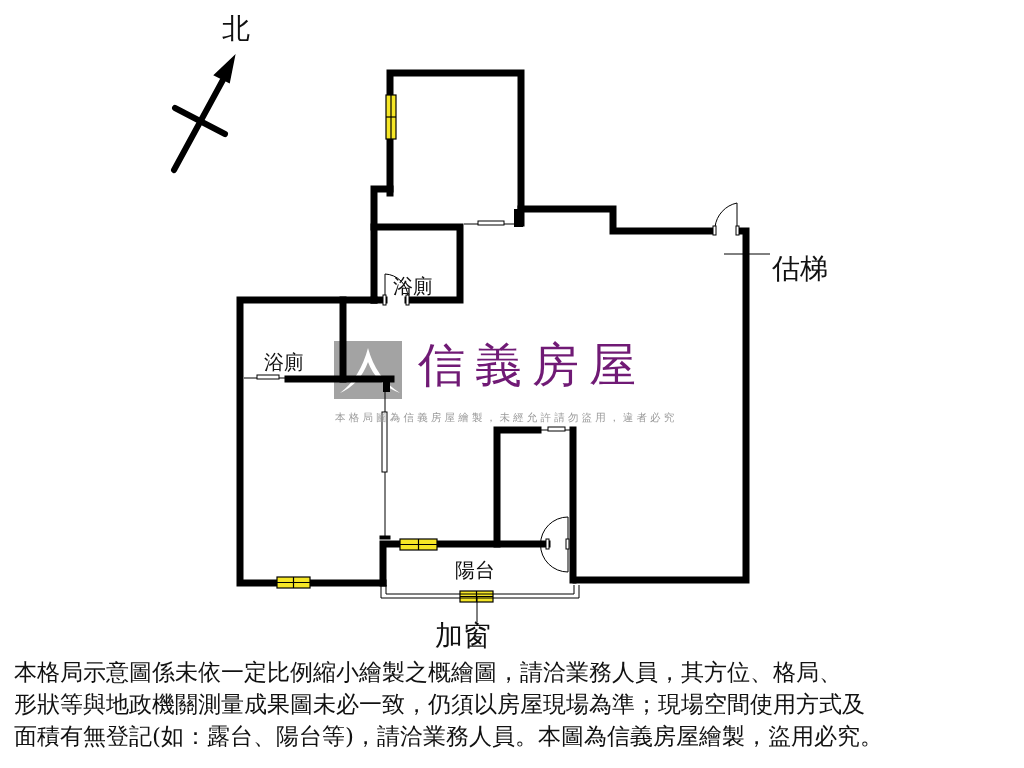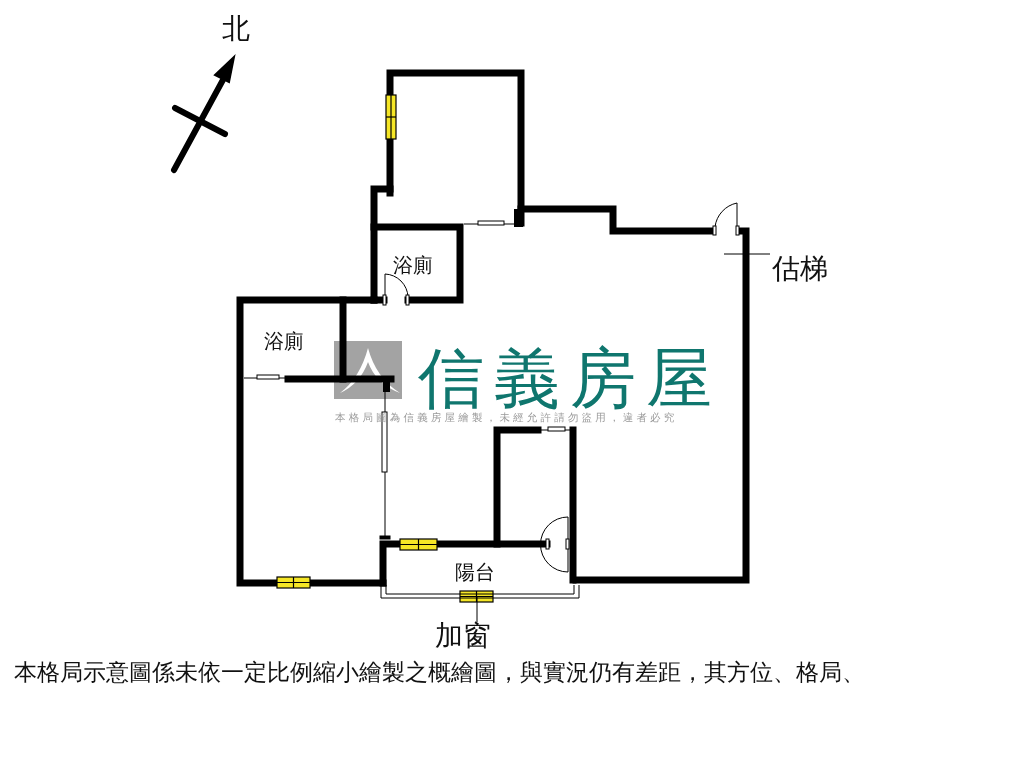--- a/index.html
+++ b/index.html
@@ -1,21 +1,21 @@
 <!DOCTYPE html>
 <html><head>
   <meta charset="utf-8">
   <style>
     html, body { margin: 0; padding: 0; background: #ffffff; }
     body { width: 1024px; height: 768px; position: relative; overflow: hidden; font-family: "DejaVu Serif", "Liberation Serif", serif; }
     #plan { position: absolute; left: 0; top: 0; width: 1024px; height: 768px; }
     .label { position: absolute; color: #111; font-family: "DejaVu Serif", "Liberation Serif", serif; white-space: nowrap; }
-    .room-label { font-size: 20px; }
+    .room-label { font-size: 20px; margin-top: 21px; }
     .big-label { font-size: 28px; }
-    .wm-title { position: absolute; left: 418px; top: 334px; font-family: Liberation Sans, sans-serif; font-size: 66px; color: #0f766e; letter-spacing: 10px; white-space: nowrap; }
+    .wm-title { position: absolute; left: 418px; top: 334px; font-family: Liberation Sans, sans-serif; font-size: 47px; color: #701a75; letter-spacing: 10px; white-space: nowrap; }
     .wm-sub { position: absolute; left: 335px; top: 411px; font-family: Liberation Mono, monospace; font-size: 10.5px; color: #9a9a9a; letter-spacing: 3.2px; white-space: nowrap; }
     .disclaimer { position: absolute; left: 14px; top: 656px; width: 1000px; font-family: "DejaVu Serif", "Liberation Serif", serif; font-size: 23px; line-height: 32px; color: #111; }
     .disclaimer div { white-space: nowrap; }
   </style>
 </head>
 <body>
 
 <svg id="plan" viewBox="0 0 1024 768" xmlns="http://www.w3.org/2000/svg">
 
   <g>
@@ -115,22 +115,24 @@
   <g stroke="#000" stroke-width="6" stroke-linecap="round">
     <line x1="174" y1="170" x2="224" y2="78"></line>
     <line x1="175" y1="108" x2="225" y2="134"></line>
     <polygon points="234,57 215,75 229,82" fill="#000" stroke="#000" stroke-width="2"></polygon>
   </g>
 </svg>
 
 <div class="label big-label" style="left:222px; top:10px;">北</div>
 <div class="label room-label" style="left:393px; top:252px;">浴廁</div>
 <div class="label room-label" style="left:264px; top:328px;">浴廁</div>
-<div class="label room-label" style="left:455px; top:559px;">陽台</div>
+<div class="label room-label" style="left:455px; top:536px;">陽台</div>
 <div class="label big-label" style="left:772px; top:250px;">估梯</div>
 <div class="label big-label" style="left:435px; top:617px;">加窗</div>
 
 <div class="wm-title">信義房屋</div>
 <div class="wm-sub">本格局圖為信義房屋繪製，未經允許請勿盜用，違者必究</div>
 
 <div class="disclaimer">
-  <div>本格局示意圖係未依一定比例縮小繪製之概繪圖，與實況仍有差距，其方位、格局、</div>
+  <div>本格局示意圖係未依一定比例縮小繪製之概繪圖，請洽業務人員，其方位、格局、</div>
+  <div>形狀等與地政機關測量成果圖未必一致，仍須以房屋現場為準；現場空間使用方式及</div>
+  <div>面積有無登記(如：露台、陽台等)，請洽業務人員。本圖為信義房屋繪製，盜用必究。</div>
 </div>
 
 </body></html>

